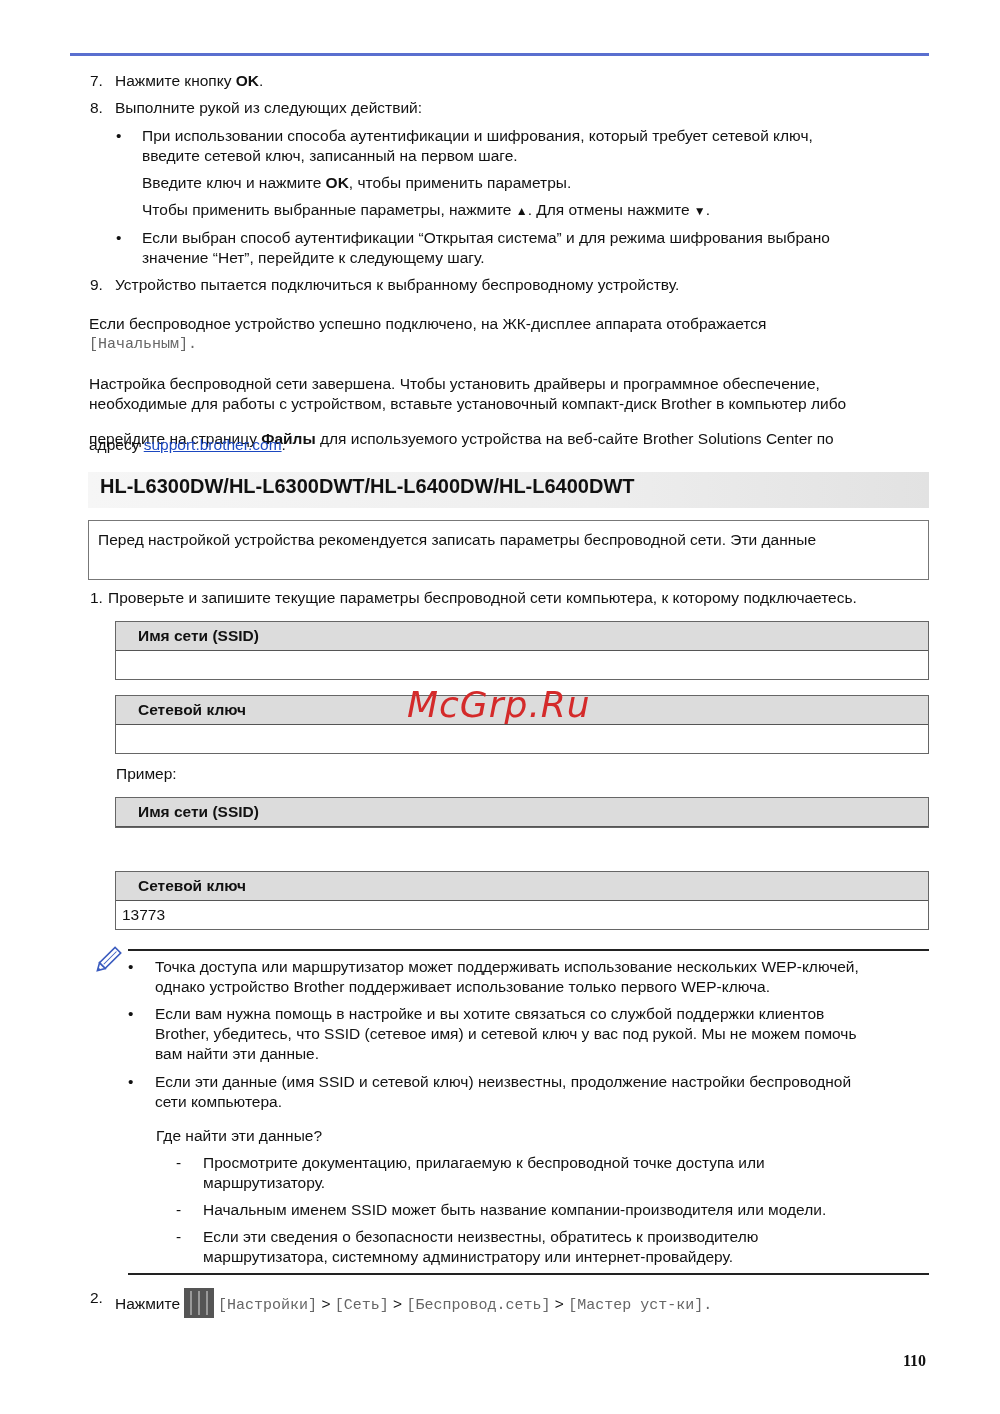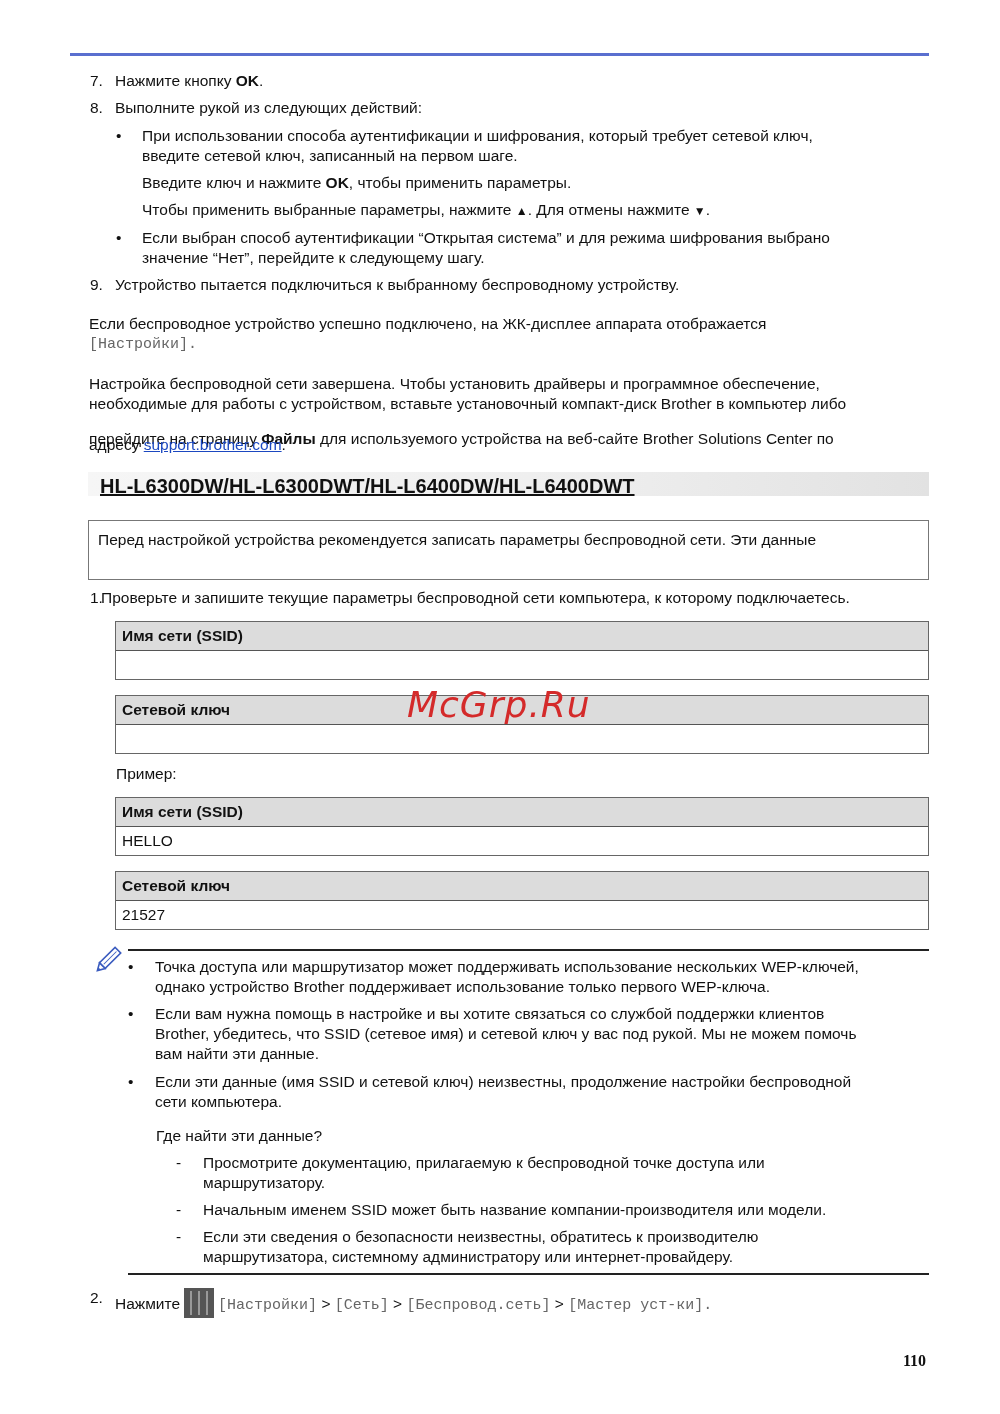--- a/index.html
+++ b/index.html
@@ -4,27 +4,27 @@
   <style>
     html, body { margin: 0; padding: 0; background: #ffffff; }
     body { width: 1000px; height: 1414px; position: relative; overflow: hidden;
       font-family: "Liberation Sans", sans-serif; color: #111; font-size: 15.5px; }
     .topbar { position: absolute; left: 70px; top: 53px; width: 859px; height: 3px; background: #5a6fcf; }
     .abs { position: absolute; }
     .line { position: absolute; white-space: nowrap; line-height: 20px; }
     b { font-weight: bold; }
     .mono { font-family: "Liberation Mono", monospace; color: #666; font-size: 15px; }
     a.link { color: #1b48c0; text-decoration: underline; text-align: center; }
-    .heading { position: absolute; left: 88px; top: 472px; width: 841px; height: 24px;
+    .heading { position: absolute; left: 88px; top: 472px; width: 841px; height: 36px;
       background: linear-gradient(to right, #f6f6f6 0%, #eeeeee 60%, #e2e2e2 100%);
-      font-weight: bold; font-size: 20px; line-height: 28px; padding-left: 12px; box-sizing: border-box; text-decoration: underline; }
+      font-weight: bold; font-size: 20px; line-height: 28px; padding-left: 12px; box-sizing: border-box; }
     .notebox { position: absolute; left: 88px; top: 520px; width: 841px; height: 60px;
       border: 1px solid #777; box-sizing: border-box; padding: 9px 9px; line-height: 20px; }
     .tbl { position: absolute; left: 115px; width: 814px; border: 1px solid #666; box-sizing: border-box; }
-    .tbl .th { background: #dcdcdc; height: 28px; line-height: 28px; padding-left: 6px; font-weight: bold;
+    .tbl .th { background: #dcdcdc; height: 28px; line-height: 28px; padding-left: 22px; font-weight: bold;
       border-bottom: 1px solid #555; }
     .tbl .td { height: 28px; line-height: 28px; padding-left: 6px; background: #fff; }
     .hr { position: absolute; left: 128px; width: 801px; height: 2px; background: #222; }
     .watermark { position: absolute; left: 407px; top: 684px; font-family: "DejaVu Sans", sans-serif;
       font-size: 36px; color: #d42a2a; font-style: italic; letter-spacing: 1px; }
     .pageno { position: absolute; left: 903px; top: 1352px; font-family: "Liberation Serif", serif; font-weight: bold; font-size: 16px; }
     .menuicon { display: inline-block; width: 30px; height: 30px; background: #555; vertical-align: -9px;
       margin: 0 4px 0 4px; position: relative; }
     .menuicon i { position: absolute; top: 3px; width: 2px; height: 24px; background: #999; }
     .tri { font-size: 12px; }
@@ -59,58 +59,57 @@
 <div class="line" style="left:116px;top:228px">•</div>
 <div class="line" style="left:142px;top:228px">Если выбран способ аутентификации “Открытая система” и для режима шифрования выбрано</div>
 <div class="line" style="left:142px;top:248px">значение “Нет”, перейдите к следующему шагу.</div>
 
 <div class="line" style="left:90px;top:275px">
   <span>9.</span>
   <span style="position:absolute;left:25px">Устройство пытается подключиться к выбранному беспроводному устройству.</span>
 </div>
 
 <div class="line" style="left:89px;top:314px">Если беспроводное устройство успешно подключено, на ЖК-дисплее аппарата отображается</div>
-<div class="line mono" style="left:89px;top:335px">[Настройки].</div>
+<div class="line mono" style="left:89px;top:335px">[Начальным].</div>
 
 <div class="line" style="left:89px;top:374px">Настройка беспроводной сети завершена. Чтобы установить драйверы и программное обеспечение,</div>
 <div class="line" style="left:89px;top:394px">необходимые для работы с устройством, вставьте установочный компакт-диск Brother в компьютер либо</div>
 <div class="line" style="left:89px;top:429px">
   <span>перейдите на страницу </span><b>Файлы</b><span> для используемого устройства на веб-сайте Brother Solutions Center по</span>
 </div>
 <div class="line" style="left:89px;top:435px">
   <span>адресу </span><a class="link">support.brother.com</a><span>.</span>
 </div>
 
 <div class="heading">HL-L6300DW/HL-L6300DWT/HL-L6400DW/HL-L6400DWT</div>
 
 <div class="notebox">
   <div style="white-space:nowrap">Перед настройкой устройства рекомендуется записать параметры беспроводной сети. Эти данные</div>
 </div>
 
 <div class="line" style="left:90px;top:588px">
   <span>1.</span>
-  <span style="position:absolute;left:11px">Проверьте и запишите текущие параметры беспроводной сети компьютера, к которому подключаетесь.</span>
+  <span style="position:absolute;left:18px">Проверьте и запишите текущие параметры беспроводной сети компьютера, к которому подключаетесь.</span>
 </div>
 
 <div class="tbl" style="top:621px">
   <div class="th">Имя сети (SSID)</div>
   <div class="td"></div>
 </div>
 <div class="tbl" style="top:695px">
   <div class="th">Сетевой ключ</div>
   <div class="td"></div>
 </div>
 <div class="line" style="left:116px;top:764px">Пример:</div>
 <div class="tbl" style="top:797px">
   <div class="th">Имя сети (SSID)</div>
-  <div class="td">HELLO</div>
 </div>
 <div class="tbl" style="top:871px">
   <div class="th">Сетевой ключ</div>
-  <div class="td">21527</div>
+  <div class="td">13773</div>
 </div>
 
 <div class="watermark">McGrp.Ru</div>
 
 <div class="abs" style="left:92px;top:944px;width:32px;height:32px">
   <svg width="32" height="32" viewBox="0 0 32 32">
     <g transform="rotate(45 16 16)">
       <rect x="12" y="2" width="8" height="22" fill="#fff" stroke="#3a5bbf" stroke-width="1.6"></rect>
       <line x1="16" y1="4" x2="16" y2="22" stroke="#3a5bbf" stroke-width="1"></line>
       <polygon points="12,24 20,24 16,31" fill="#fff" stroke="#3a5bbf" stroke-width="1.6"></polygon>

